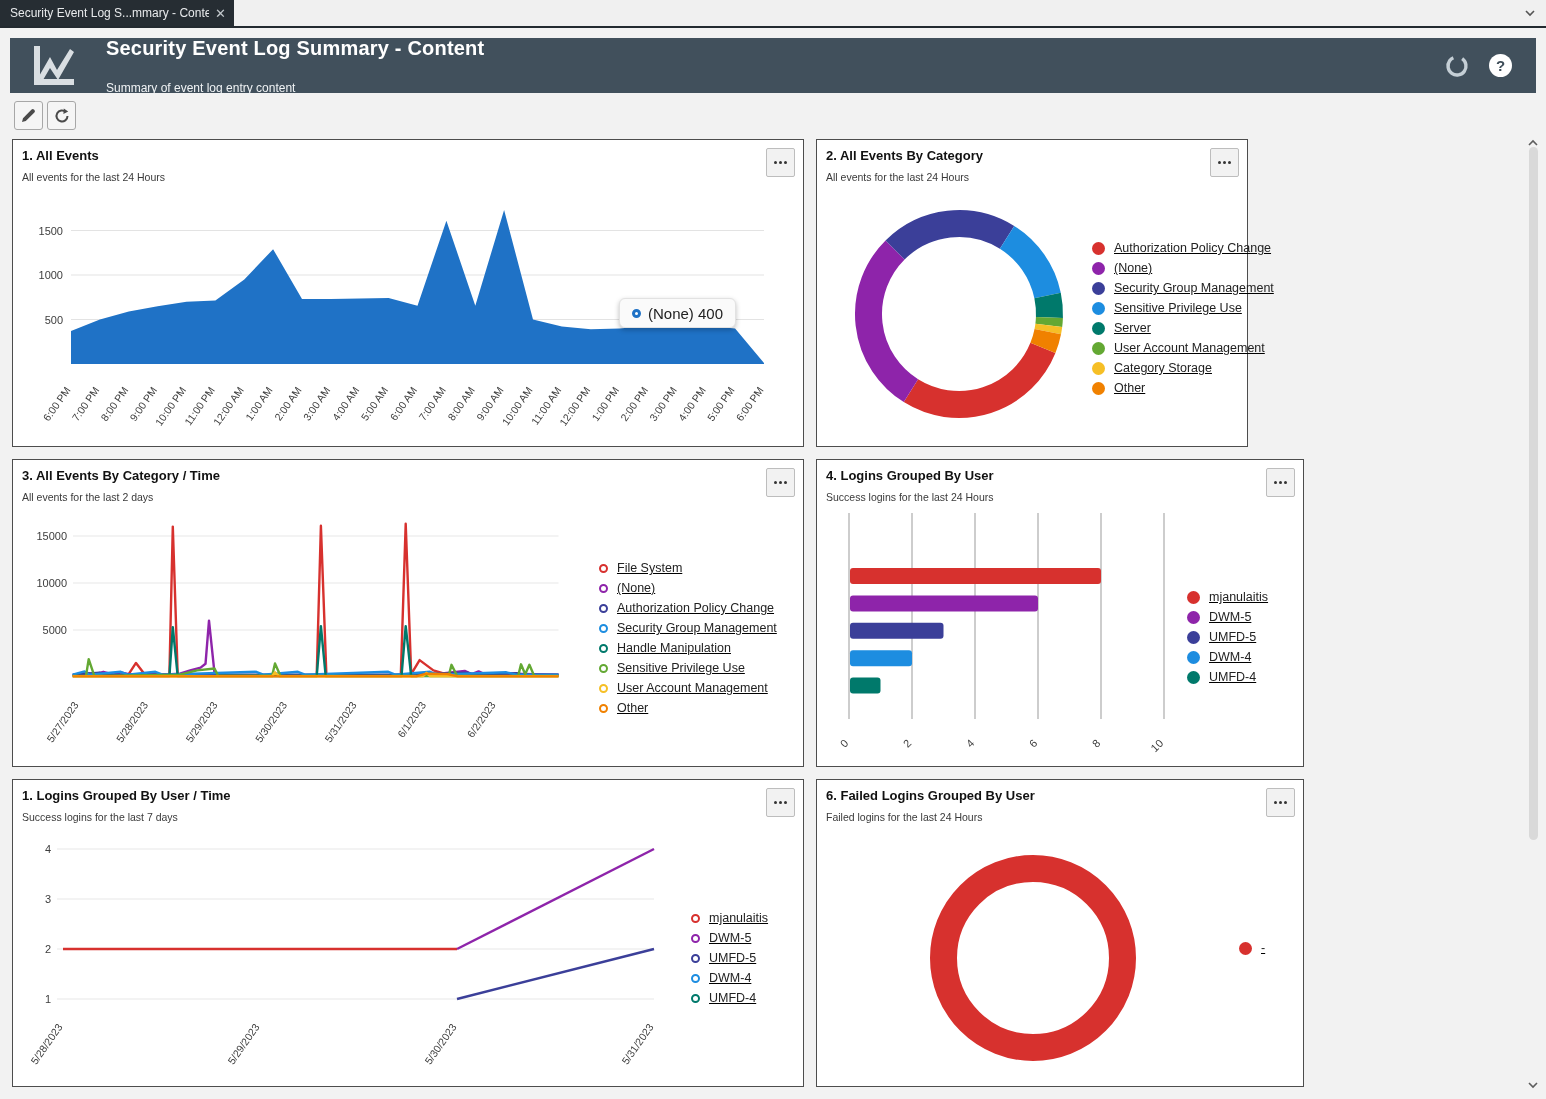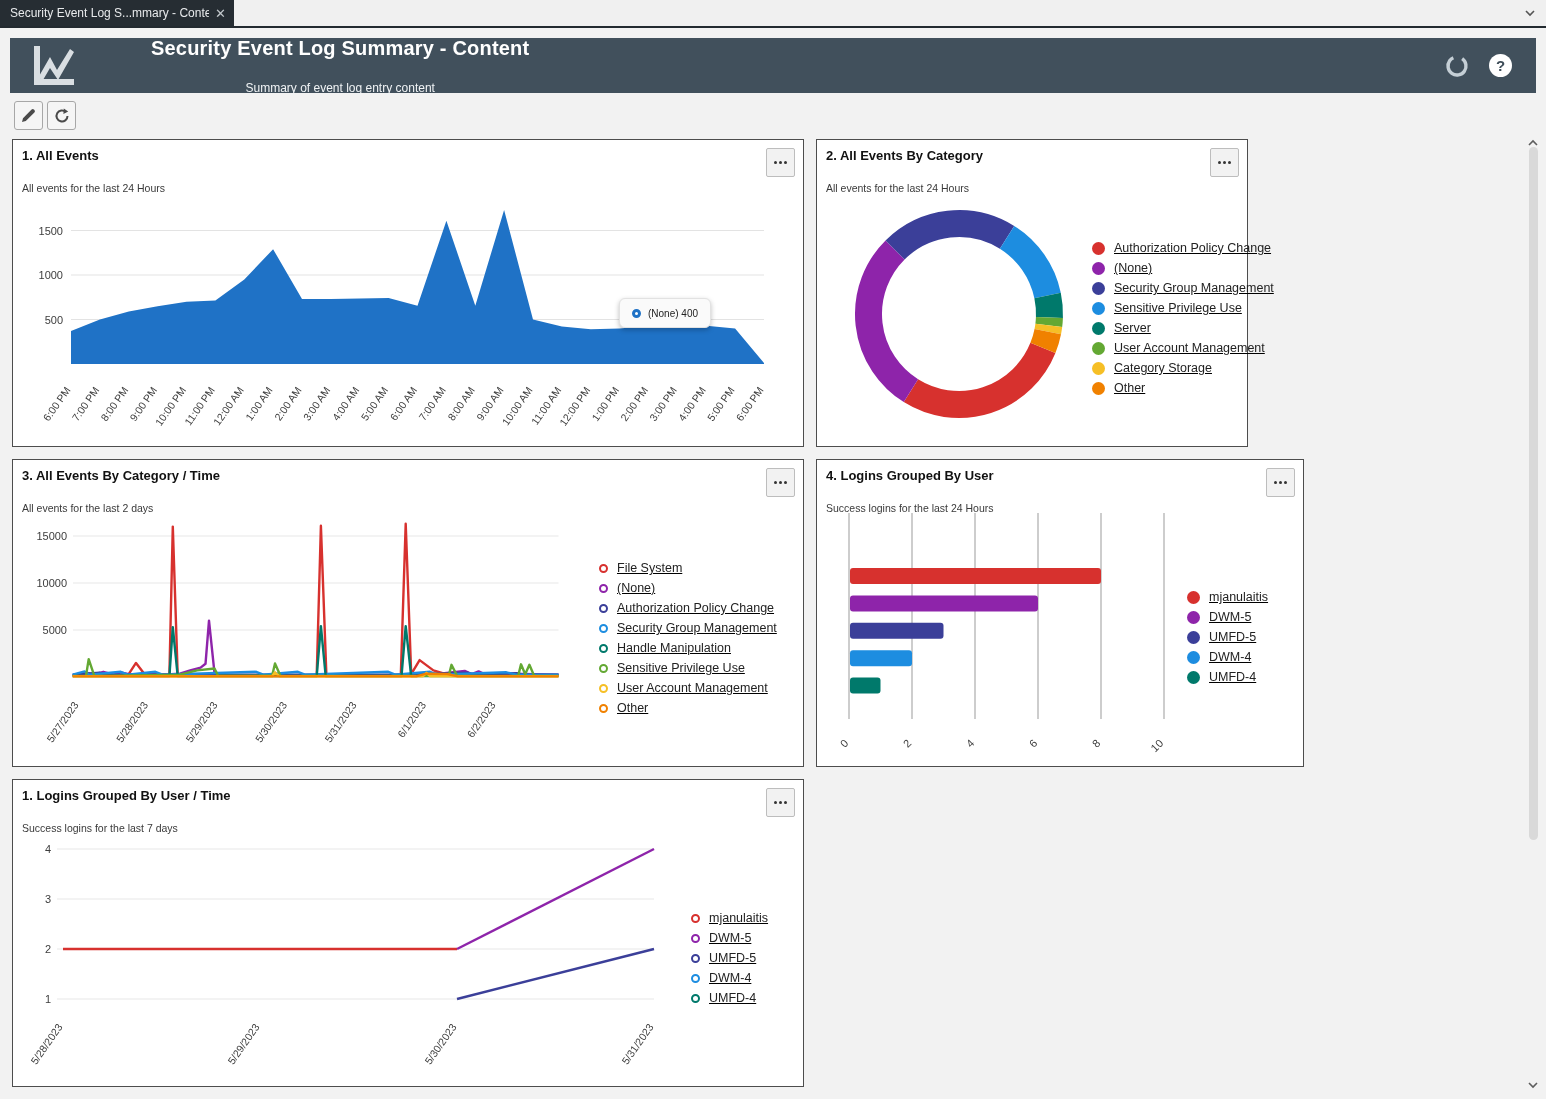--- a/index.html
+++ b/index.html
@@ -11,59 +11,59 @@
   .tabstrip { position:absolute; left:0; top:0; width:1546px; height:26px; background:#f0f0f0; }
   .tabstrip-sep { position:absolute; left:0; top:26px; width:1546px; height:2px; background:#232a30; }
   .tab { position:absolute; left:0; top:0; width:234px; height:26px; background:#262d33;
     color:#e8eaec; font-size:12px; display:flex; align-items:center; padding:0 8px 0 10px; }
   .tab-title { flex:1; white-space:nowrap; overflow:hidden; }
   .tab-close { color:#c3c9cd; font-size:13px; margin-left:6px; cursor:pointer; }
   .strip-chevron { position:absolute; right:8px; top:5px; width:16px; height:16px; color:#555; }
 
   
   .header { position:absolute; left:10px; top:38px; width:1526px; height:55px;
-    background:#41505c; display:flex; align-items:center;gap:45px; }
+    background:#41505c; display:flex; align-items:center; }
   .header-icon { width:56px; height:47px; margin-left:14px; }
   .header-text { margin-left:26px; color:#ffffff; }
   .header-title { font-size:20px; font-weight:bold; letter-spacing:.2px; }
-  .header-subtitle { font-size:12px; margin-top:21px; color:#f0f3f5;text-align:center; }
+  .header-subtitle { font-size:12px; margin-top:21px; color:#f0f3f5; }
   .header-right { margin-left:auto; display:flex; align-items:center; gap:20px; padding-right:24px; }
   .help-circle { width:23px; height:23px; border-radius:50%; background:#ffffff; color:#3c4b57;
     font-weight:bold; font-size:15px; display:flex; align-items:center; justify-content:center; }
 
   
   .toolbar { position:absolute; left:14px; top:101px; display:flex; gap:4px; }
   .tool-btn { width:29px; height:29px; background:#f5f5f5; border:1px solid #a7a7a7;
     border-radius:3px; display:flex; align-items:center; justify-content:center; cursor:pointer; }
 
   
   .panel { position:absolute; background:#ffffff; border:1px solid #4d4d4d; }
   .panel-head { position:absolute; left:9px; top:8px; }
   .panel-title { font-size:13px; font-weight:bold; color:#111111; }
-  .panel-sub { font-size:10.5px; color:#3a3a3a; margin-top:19px; }
+  .panel-sub { font-size:10.5px; color:#3a3a3a; margin-top:8px; }
   .panel-menu { position:absolute; right:8px; top:8px; width:29px; height:29px;
     background:#f2f2f2; border:1px solid #bdbdbd; border-radius:2px; cursor:pointer;
     display:flex; align-items:center; justify-content:center; gap:2px; }
   .panel-menu i { width:3px; height:3px; border-radius:50%; background:#333; display:block; }
   .chart-svg { position:absolute; left:0; top:0; }
 
   
   .legend { position:absolute; }
   .legend-row { display:flex; align-items:center; height:20px;text-decoration:underline; }
   .legend-dot { width:13px; height:13px; border-radius:50%; margin-right:9px; flex:none; }
   .legend-ring { width:9px; height:9px; border-radius:50%; border:2.8px solid; margin-right:9px;
     background:#fff; flex:none; }
   .legend-label { font-size:12.5px; color:#222; white-space:nowrap; }
 
   
   .tooltip { position:absolute; left:606px; top:158px; height:30px; padding:0 12px;
     background:#fafafa; border:1px solid #e2e2e2; border-radius:6px;
     box-shadow:0 2px 5px rgba(0,0,0,.25); display:flex; align-items:center; gap:7px; }
   .tooltip-ring { width:9px; height:9px; border-radius:50%; border:3px solid #1f72c6; background:#fff; }
-  .tooltip-text { font-size:10px; color:#222; white-space:nowrap; }
+  .tooltip-text { font-size:15px; color:#222; white-space:nowrap; }
 
   
   .vscroll { position:absolute; right:3px; top:133px; width:20px; height:966px; }
   .vs-arrow { position:absolute; left:2px; width:16px; height:16px; color:#5d5d5d; }
   .vs-thumb { position:absolute; left:6px; top:14px; width:9px; height:693px;
     background:#d9d9d9; border-radius:5px; }
 </style>
 </head>
 <body>
 
@@ -384,20 +384,40 @@
           <span class="legend-ring" style="border-color: rgb(29, 141, 224);"></span>
           <span class="legend-label">DWM-4</span>
         </div>
         <div class="legend-row">
           <span class="legend-ring" style="border-color: rgb(0, 121, 107);"></span>
           <span class="legend-label">UMFD-4</span>
         </div>
       </div>
   </div>
 
+  <div class="panel" style="left:816px;top:779px;width:488px;height:308px">
+    <svg class="chart-svg" width="486" height="306" viewBox="0 0 486 306">
+        <circle cx="216" cy="178" r="89.5" fill="none" stroke="#d7312e" stroke-width="27"></circle>
+      </svg>
+    <div class="panel-head">
+      <div class="panel-title">6. Failed Logins Grouped By User</div>
+      <div class="panel-sub">Failed logins for the last 24 Hours</div>
+    </div>
+    <div class="panel-menu">
+        <i></i>
+        <i></i>
+        <i></i>
+      </div>
+    <div class="legend" style="left:422px;top:158px">
+        <div class="legend-row">
+          <span class="legend-dot" style="background: rgb(215, 49, 46);"></span>
+          <span class="legend-label">-</span>
+        </div>
+      </div>
+  </div>
 
   <div class="vscroll">
     <svg class="vs-arrow" style="top:2px" viewBox="0 0 16 16">
       <polyline points="4,10 8,6 12,10" fill="none" stroke="currentColor" stroke-width="1.6"></polyline>
     </svg>
     <div class="vs-thumb"></div>
     <svg class="vs-arrow" style="top:944px" viewBox="0 0 16 16">
       <polyline points="4,6 8,10 12,6" fill="none" stroke="currentColor" stroke-width="1.6"></polyline>
     </svg>
   </div>

